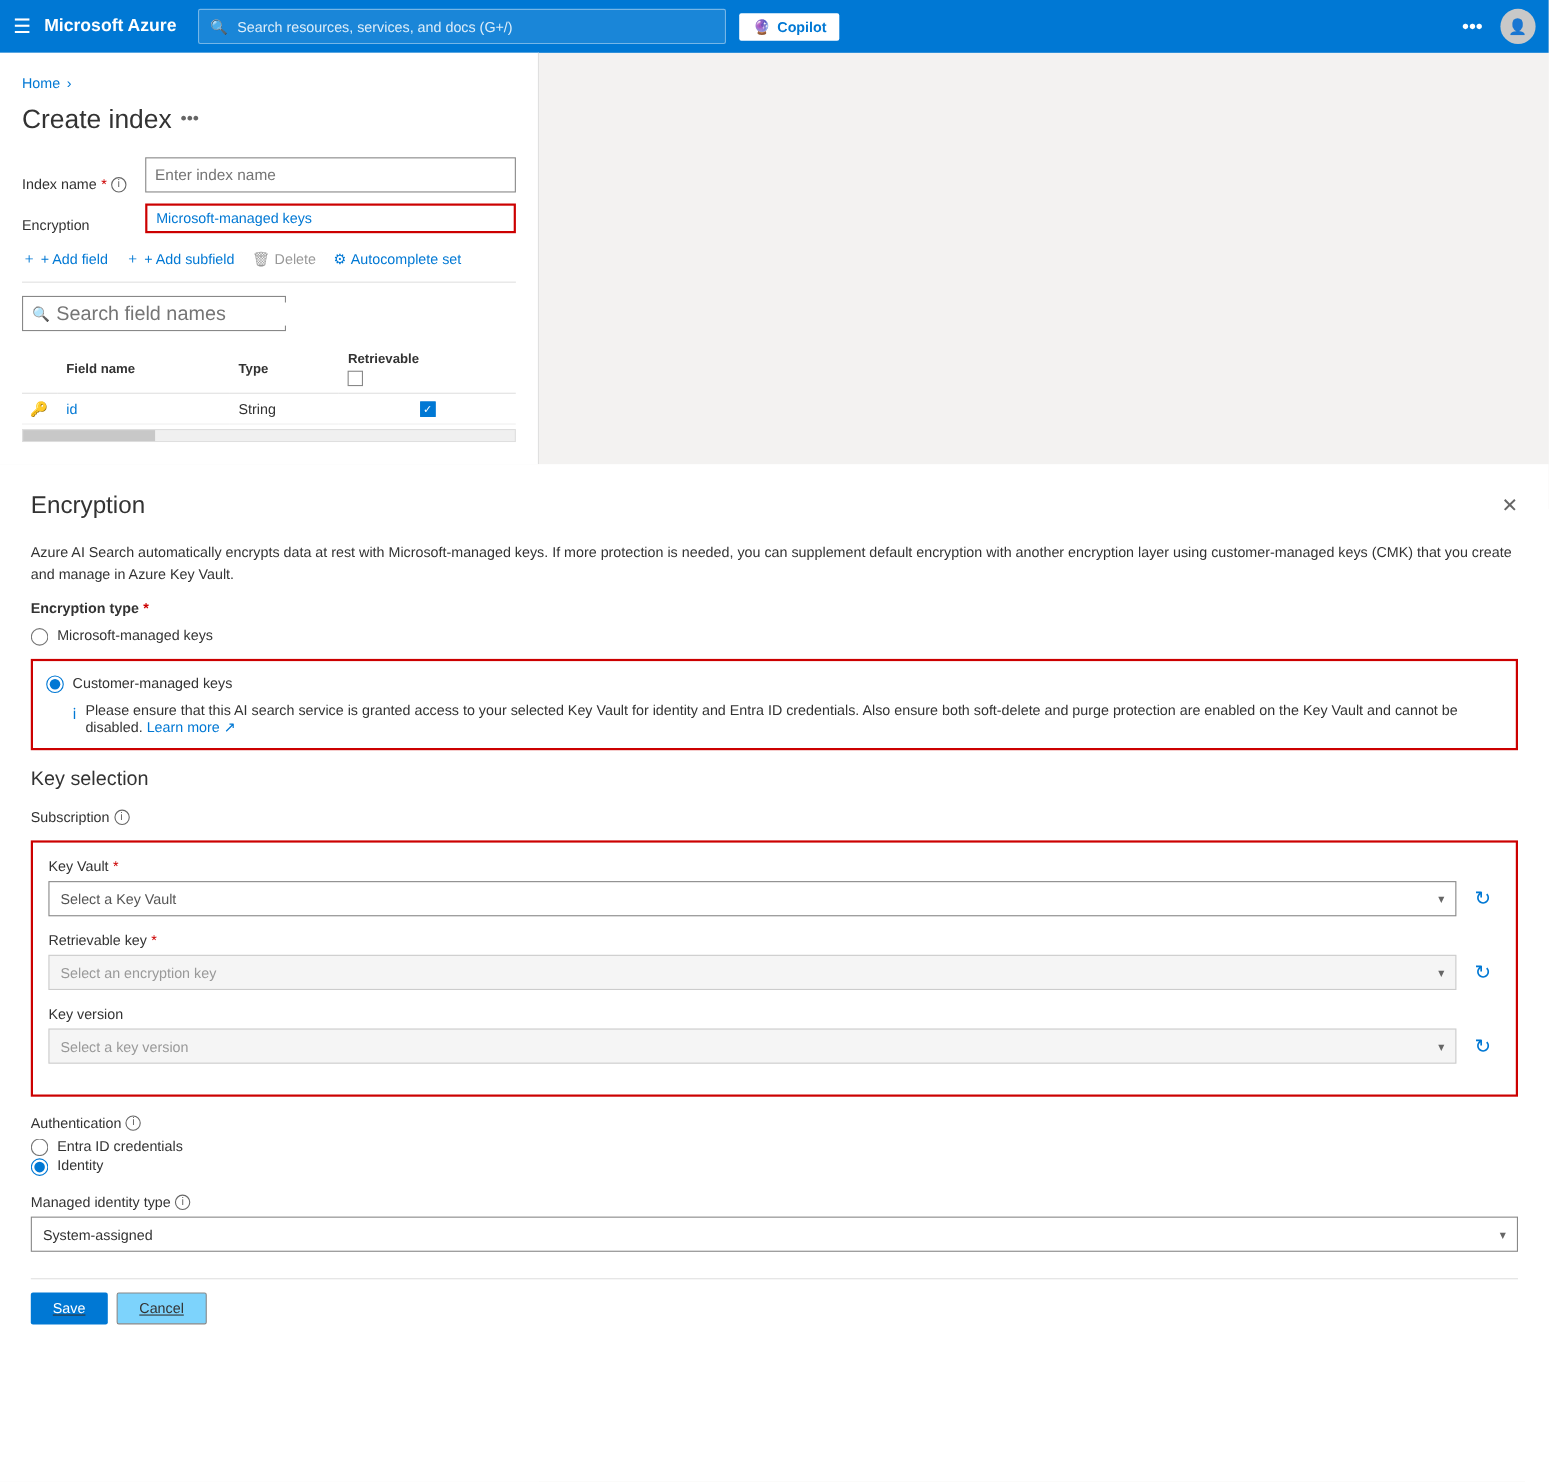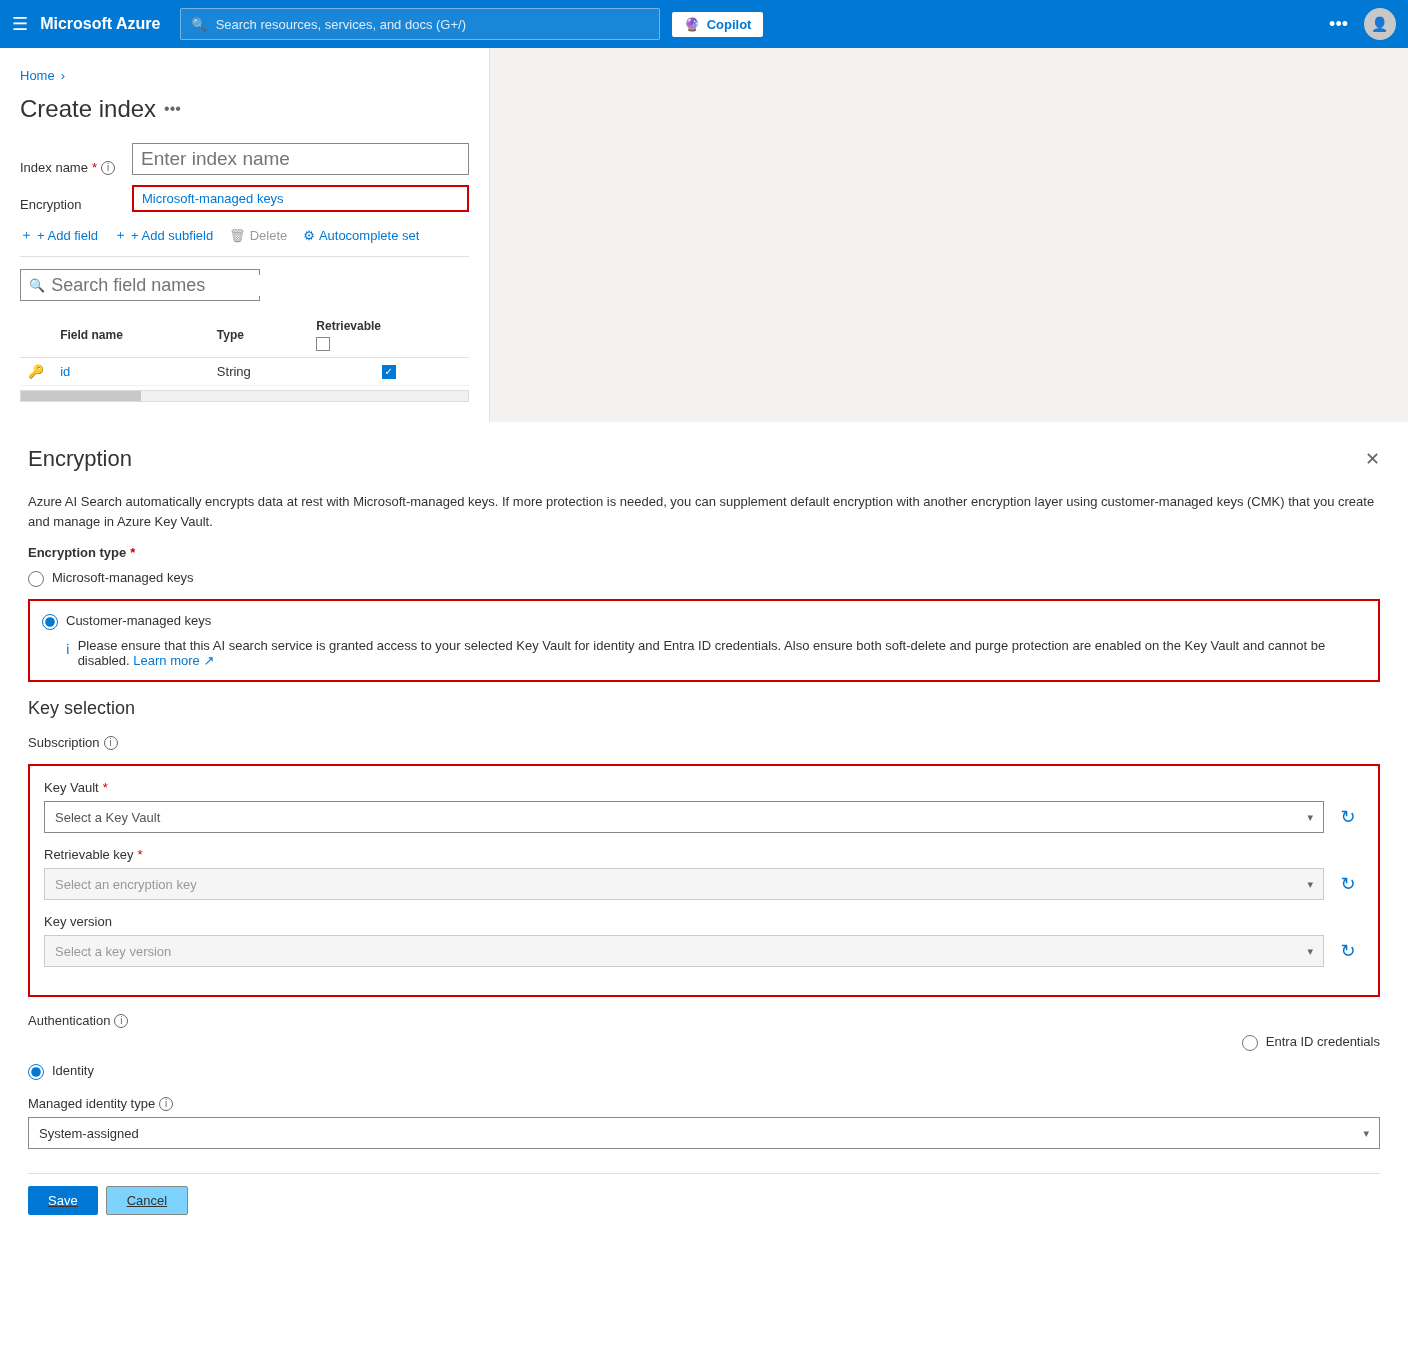--- a/index.html
+++ b/index.html
@@ -64,21 +64,21 @@
     .page-title-ellipsis { font-size: 16px; color: #666; cursor: pointer; }
 
     .form-row { display: flex; align-items: flex-end; margin-bottom: 10px; gap: 12px; }
     .form-label { font-size: 13px; color: #333; min-width: 100px; display: flex; align-items: center; gap: 4px; }
     .form-label .required { color: #c00; }
     .form-input {
       flex: 1;
       height: 32px;
       border: 1px solid #888;
       padding: 0 8px;
-      font-size: 19px;
+      font-size: 14px;
       color: #999;
       background: white;
       outline: none;
     }
     .encryption-value {
       flex: 1;
       color: #0078d4;
       font-size: 13px;
       cursor: pointer;
       border: 2px solid #c00;
@@ -539,21 +539,21 @@
         </div>
       </div>
     </div>
 
     <div class="auth-section">
       <div class="key-section-label">
         <span>Authentication</span>
         <span class="info-circle">i</span>
       </div>
 
-      <div class="radio-option" style="margin-bottom:12px;justify-content:flex-end;">
+      <div class="radio-option" style="margin-bottom:1px;">
         <input type="radio" class="radio-input" name="auth" style="">
         <span>Entra ID credentials</span>
       </div>
 
       <div class="radio-option" style="margin-bottom:16px;">
         <input type="radio" class="radio-input" name="auth" checked="" style="">
         <span>Identity</span>
       </div>
 
       <div class="key-section-label">

